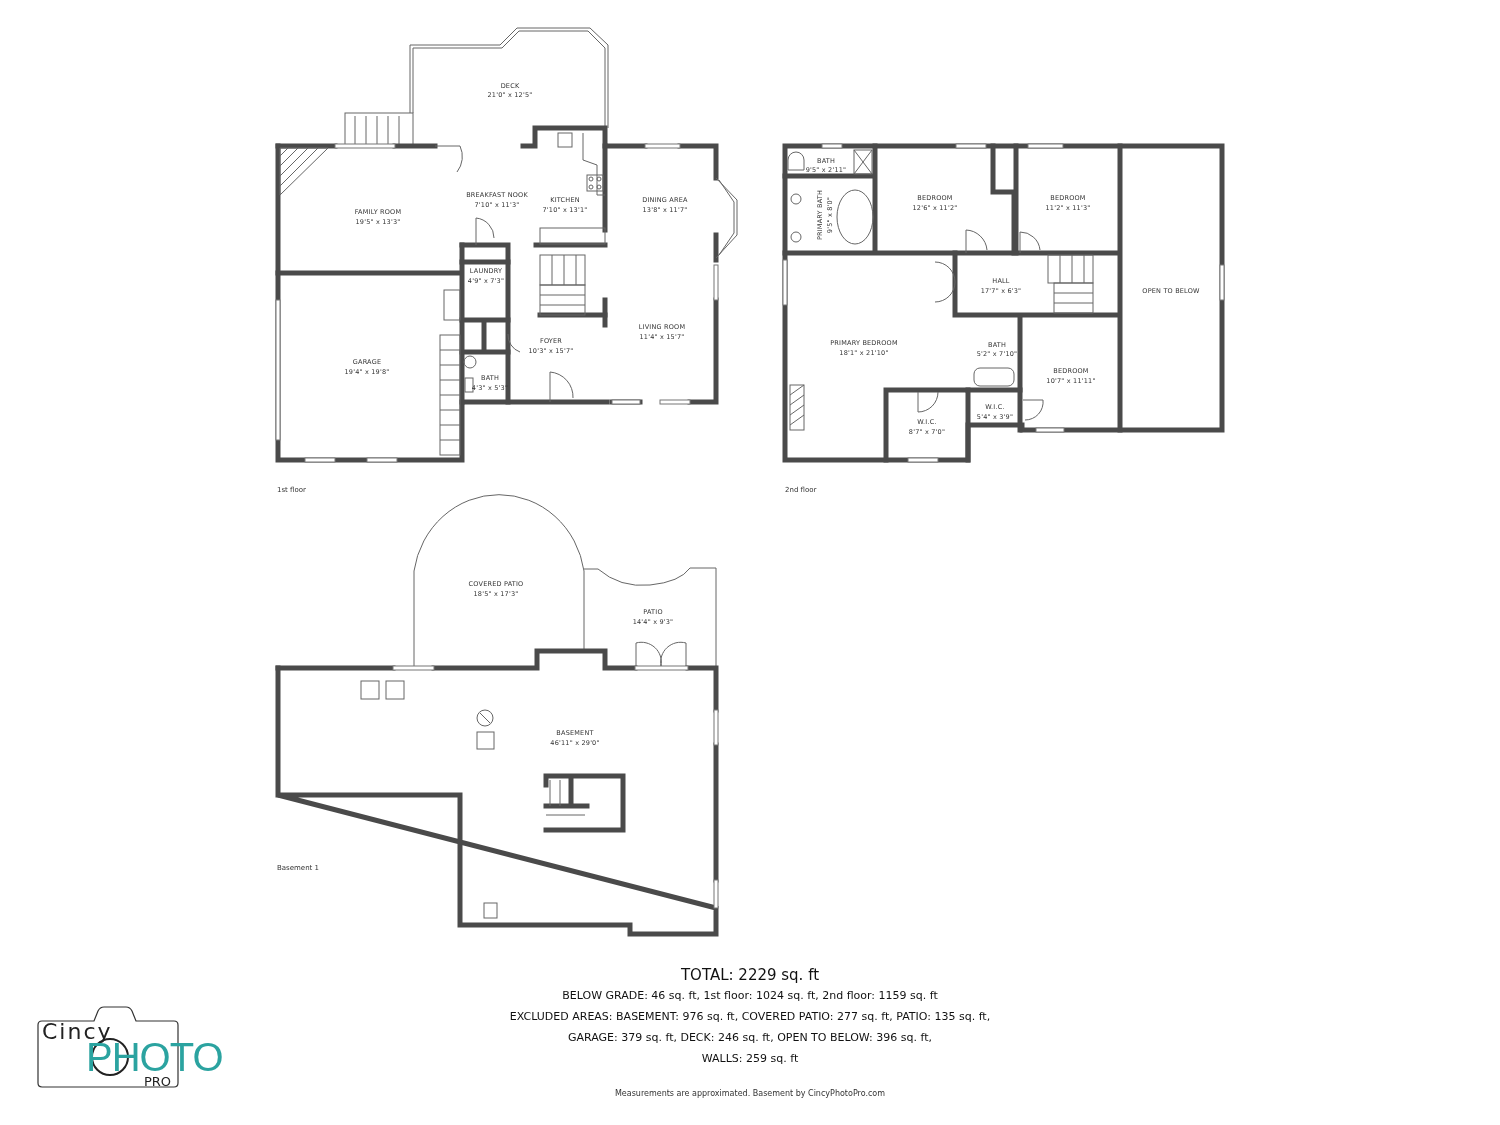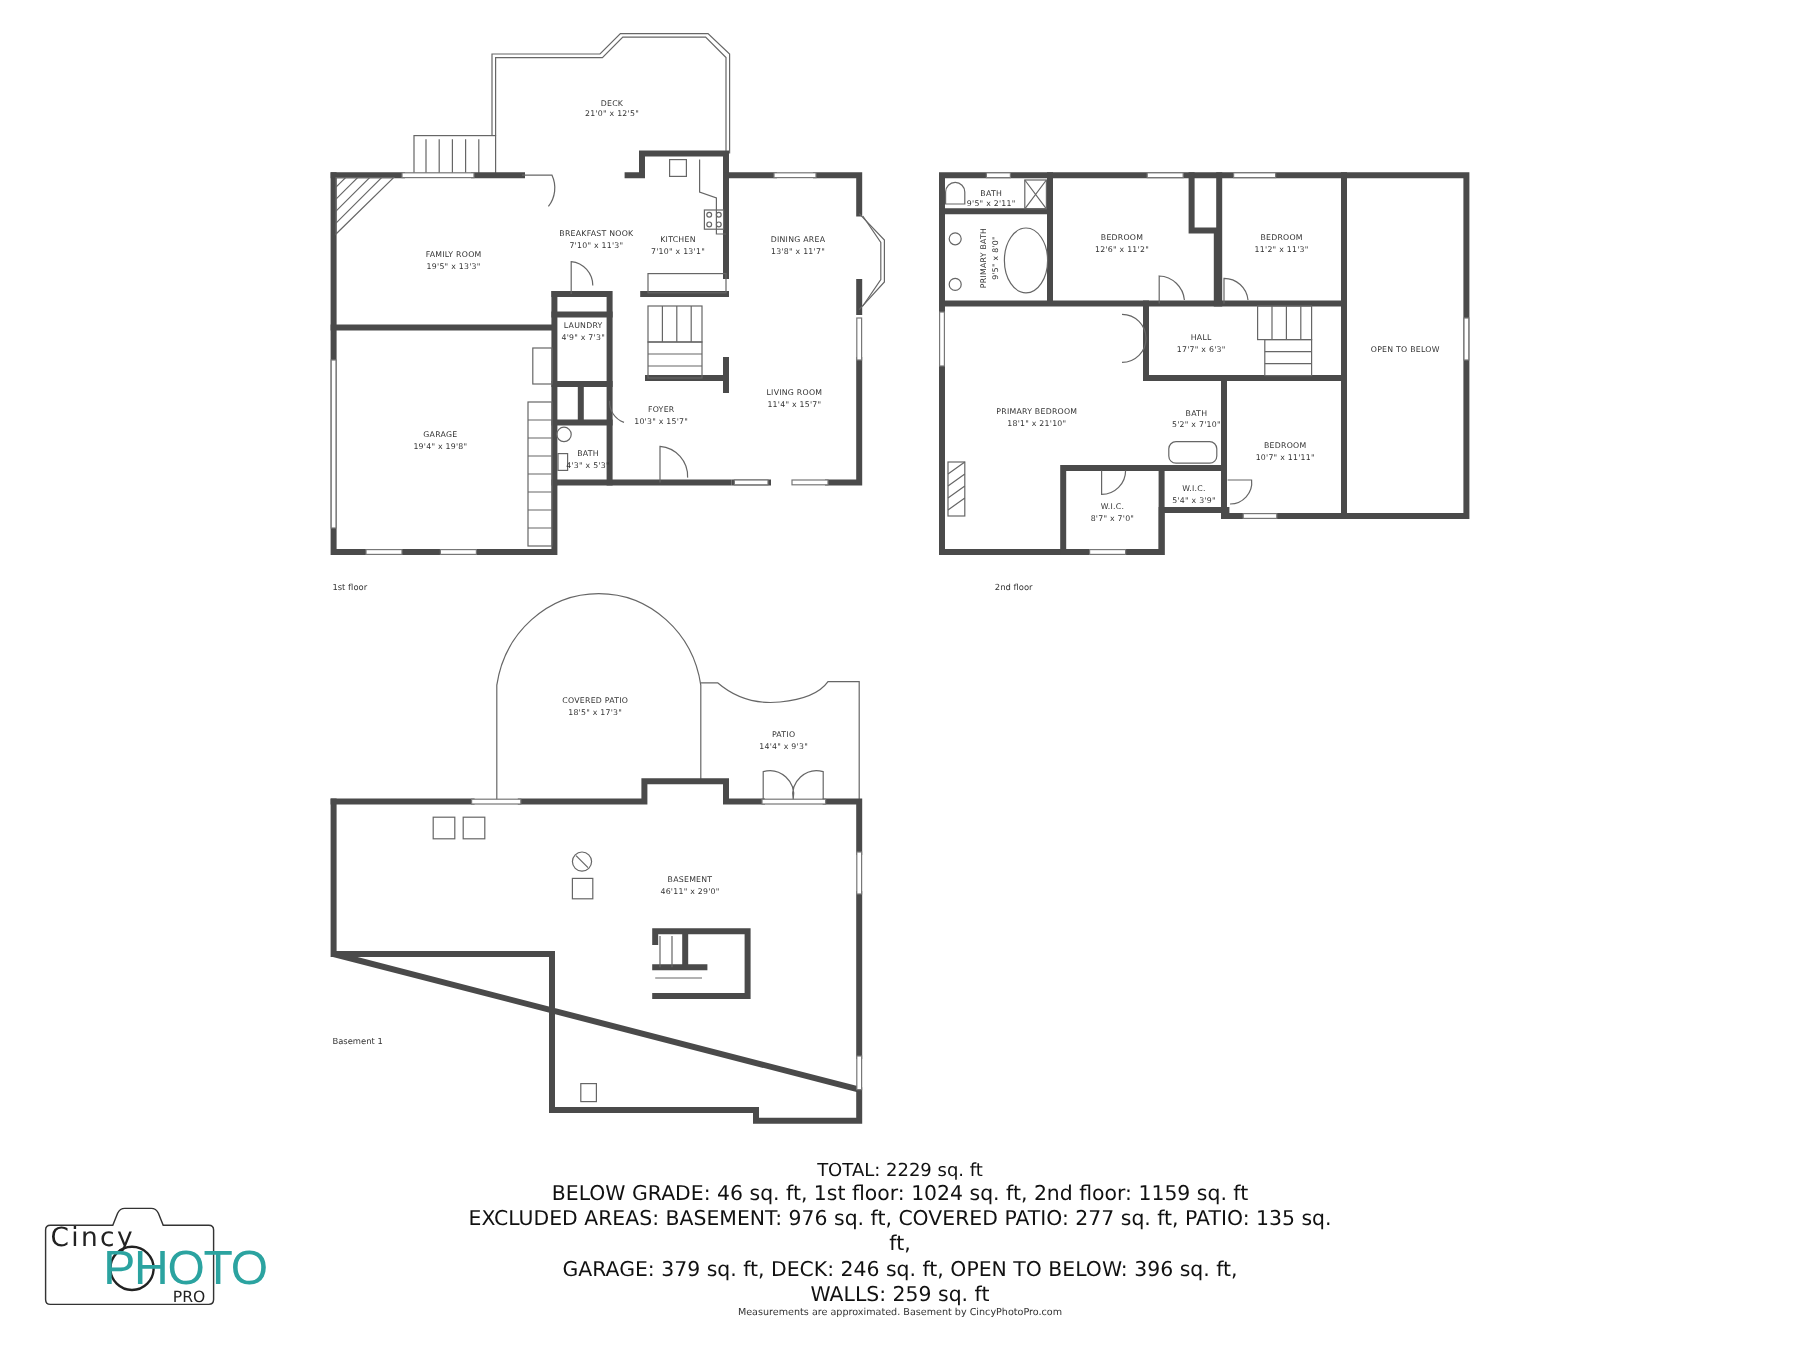--- a/index.html
+++ b/index.html
@@ -5,21 +5,21 @@
   html,body{margin:0;padding:0;background:#fff;}
   body{width:1500px;height:1125px;position:relative;overflow:hidden;font-family:"DejaVu Sans",sans-serif;color:#333;}
   svg.plan{position:absolute;left:0;top:0;}
   .wall{stroke:#4a4a4a;stroke-width:5;fill:none;stroke-linecap:square;}
   .thin{stroke:#666;stroke-width:1;fill:none;}
   .win{stroke:#777;stroke-width:1;fill:#fff;}
   .rl{font-family:"DejaVu Sans",sans-serif;font-size:6.5px;fill:#333;text-anchor:middle;letter-spacing:.2px;}
   .fl{position:absolute;font-size:7px;color:#333;}
   .summary{position:absolute;left:380px;top:965px;width:740px;text-align:center;font-family:"DejaVu Sans",sans-serif;color:#111;}
   .summary .total{font-weight:normal;font-size:15px;line-height:20px;}
-  .summary .line{font-size:17px;line-height:21px;}
+  .summary .line{font-size:11px;line-height:21px;}
   .footer{position:absolute;left:380px;top:1089px;width:740px;text-align:center;font-size:8px;color:#333;}
   .logo{position:absolute;left:34px;top:1005px;width:150px;height:85px;}
   .logo .cincy{position:absolute;left:8px;top:14px;font-size:22px;letter-spacing:2px;color:#222;font-family:"DejaVu Sans",sans-serif;}
   .logo .photo{position:absolute;left:4px;top:30px;font-size:40px;color:#2ba3a0;font-family:"Liberation Sans",sans-serif;letter-spacing:-1px;padding-left:48px;}
   .logo .pro{position:absolute;left:110px;top:69px;font-size:13px;color:#222;}
 </style>
 </head>
 <body>
 
 <svg class="plan" width="1500" height="1125" viewBox="0 0 1500 1125">
@@ -197,21 +197,21 @@
     <text class="rl" x="496" y="586">COVERED PATIO</text>
     <text class="rl" x="496" y="596">18'5" x 17'3"</text>
     <text class="rl" x="653" y="614">PATIO</text>
     <text class="rl" x="653" y="624">14'4" x 9'3"</text>
     <text class="rl" x="575" y="735">BASEMENT</text>
     <text class="rl" x="575" y="745">46'11" x 29'0"</text>
   </g>
 </svg>
 
 <div class="fl" style="left:277px;top:486px;">1st floor</div>
-<div class="fl" style="left:785px;top:486px;margin-left:44px;">2nd floor</div>
+<div class="fl" style="left:785px;top:486px;">2nd floor</div>
 <div class="fl" style="left:277px;top:864px;">Basement 1</div>
 
 <div class="summary">
   <div class="total">TOTAL: 2229 sq. ft</div>
   <div class="line">BELOW GRADE: 46 sq. ft, 1st floor: 1024 sq. ft, 2nd floor: 1159 sq. ft</div>
   <div class="line">EXCLUDED AREAS: BASEMENT: 976 sq. ft, COVERED PATIO: 277 sq. ft, PATIO: 135 sq. ft,</div>
   <div class="line">GARAGE: 379 sq. ft, DECK: 246 sq. ft, OPEN TO BELOW: 396 sq. ft,</div>
   <div class="line">WALLS: 259 sq. ft</div>
 </div>
 

